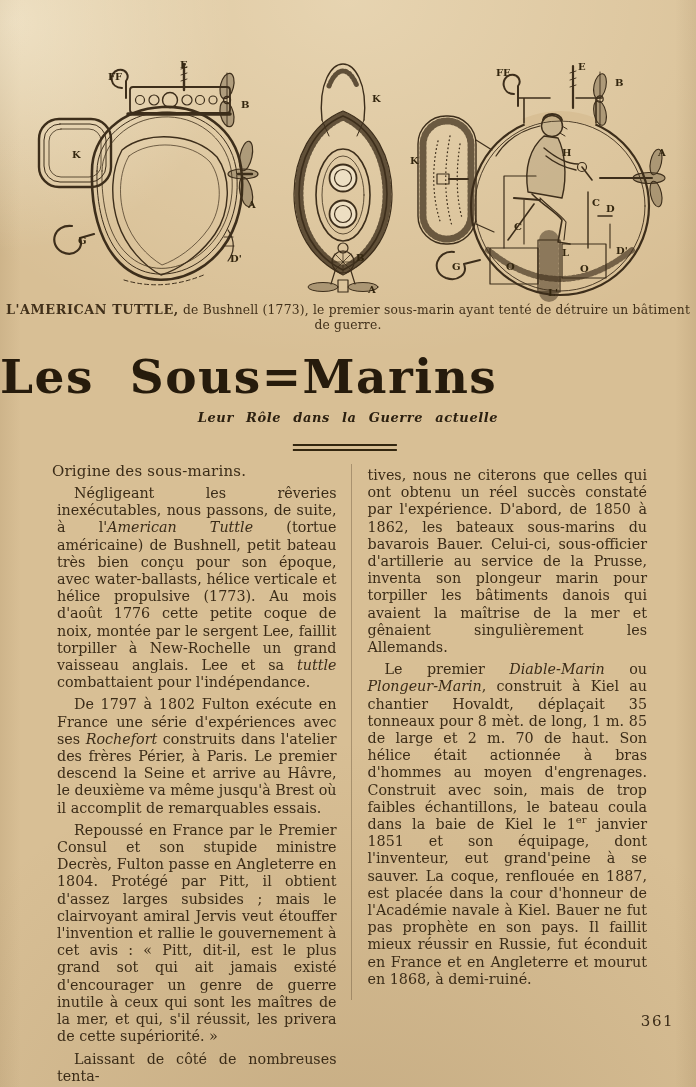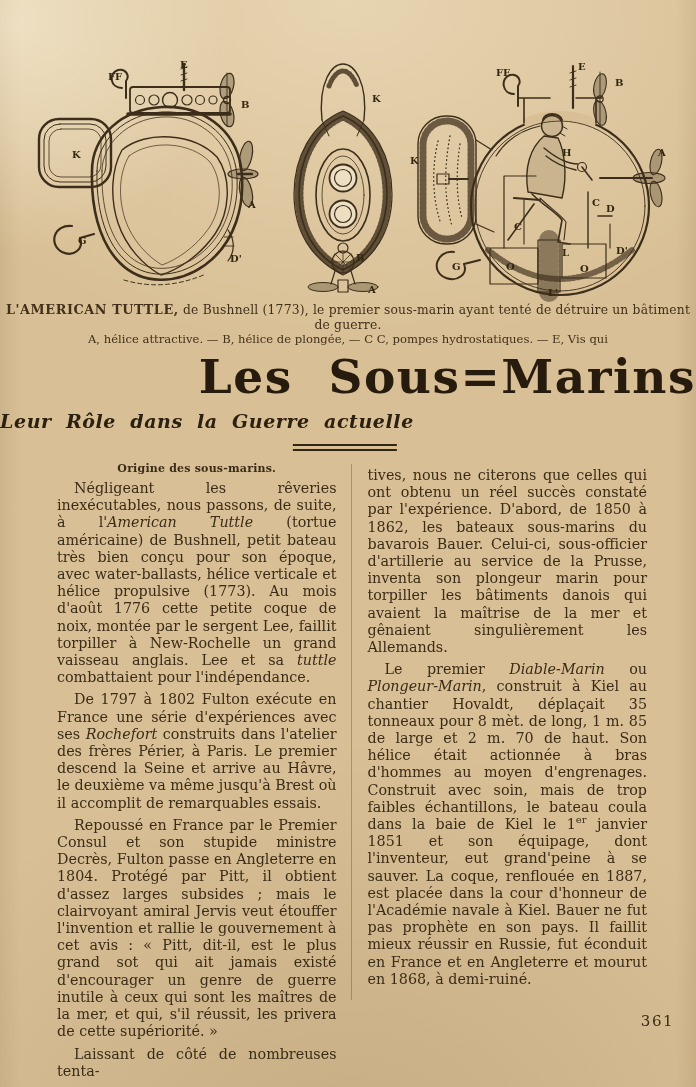--- a/index.html
+++ b/index.html
@@ -26,45 +26,45 @@
   svg .fill-lt{fill:rgba(61,46,27,.12);}
   svg .fill-md{fill:rgba(61,46,27,.30);}
   svg .fill-wh{fill:rgba(255,250,235,.45);}
   svg .paper{stroke:#d8bf95;fill:none;}
   .fig-label{font:bold 10px "DejaVu Serif", serif;fill:#33260f;}
   .caption{position:absolute;top:302px;left:0;right:0;text-align:center;color:#41301a;}
   .caption .cap-line1{font-size:12.3px;line-height:15px;letter-spacing:.2px;}
   .caption .cap-line1 b{font-size:12.8px;letter-spacing:.6px;}
   .caption .cap-small{font-size:11.6px;line-height:13.8px;}
   .title{
-    position:absolute;top:351px;left:0;right:0;margin:0;text-align:right;
+    position:absolute;top:351px;left:0;right:0;margin:0;text-align:left;
     font-size:47px;line-height:52px;font-weight:bold;color:#261b0c;
-    letter-spacing:1.5px;word-spacing:18px;padding-left:44px;
+    letter-spacing:1.5px;word-spacing:18px;
   }
   .subtitle{
-    position:absolute;top:410px;left:0;right:0;margin:0;
-    font-size:19px;font-style:italic;font-weight:bold;color:#2c2010;
+    position:absolute;top:410px;left:0;right:0;margin:0;text-align:center;
+    font-size:13px;font-style:italic;font-weight:bold;color:#2c2010;
     letter-spacing:.6px;word-spacing:7px;
   }
   .title-rule{
     position:absolute;top:444px;left:50%;transform:translateX(-53%);
     width:104px;height:7px;box-sizing:border-box;
     border-top:2.2px solid #33260f;border-bottom:2.2px solid #33260f;
   }
   .columns{
     position:absolute;top:462px;left:52px;width:600px;min-height:548px;
     display:flex;gap:21px;
   }
   .columns::before{
     content:"";position:absolute;left:299px;top:2px;height:536px;width:1px;
     background:rgba(59,44,24,.30);
   }
   .col{flex:1;min-width:0;}
   .section-heading{
-    margin:0 0 3px 0;font-size:11px;font-weight:bold;text-align:center;letter-spacing:.2px;
+    margin:0 0 3px 0;font-size:15px;font-weight:normal;letter-spacing:.2px;
   }
   .col p{
     margin:5px;font-size:14.3px;line-height:17.2px;text-align:justify;text-indent:17px;
   }
   .col p.noindent{text-indent:0;}
   .col i{font-style:italic;}
   .col sup{font-size:10px;line-height:0;vertical-align:super;}
   .pageno{
     position:absolute;top:1012px;left:0;right:22px;text-align:right;
     font-size:15px;letter-spacing:1.5px;color:#3b2c18;
@@ -229,21 +229,20 @@
         <text x="206" y="198" class="fig-label">D'</text>
         <text x="96" y="214" class="fig-label">O</text>
         <text x="170" y="216" class="fig-label">O</text>
         <text x="152" y="200" class="fig-label">L</text>
         <text x="138" y="240" class="fig-label">L'</text>
       </svg>
   </div>
 
   <div class="caption">
     <div class="cap-line1"><b>L'AMERICAN TUTTLE,</b><span> de Bushnell (1773), le premier sous-marin ayant tenté de détruire un bâtiment de guerre.</span></div>
-    <div class="cap-small">A, hélice attractive. — B, hélice de plongée, — C C, pompes hydrostatiques. — E, Vis qui</div>
   </div>
 
   <h1 class="title">Les Sous=Marins</h1>
   <h2 class="subtitle">Leur Rôle dans la Guerre actuelle</h2>
   <div class="title-rule"></div>
 
   <div class="columns">
     <div class="col">
       <h3 class="section-heading">Origine des sous-marins.</h3>
       <p><span>Négligeant les rêveries inexécutables, nous passons, de suite, à l'</span><i>American Tuttle</i><span> (tortue américaine) de Bushnell, petit bateau très bien conçu pour son époque, avec water-ballasts, hélice verticale et hélice propulsive (1773). Au mois d'août 1776 cette petite coque de noix, montée par le sergent Lee, faillit torpiller à New-Rochelle un grand vaisseau anglais. Lee et sa </span><i>tuttle</i><span> combattaient pour l'indépendance.</span></p>

